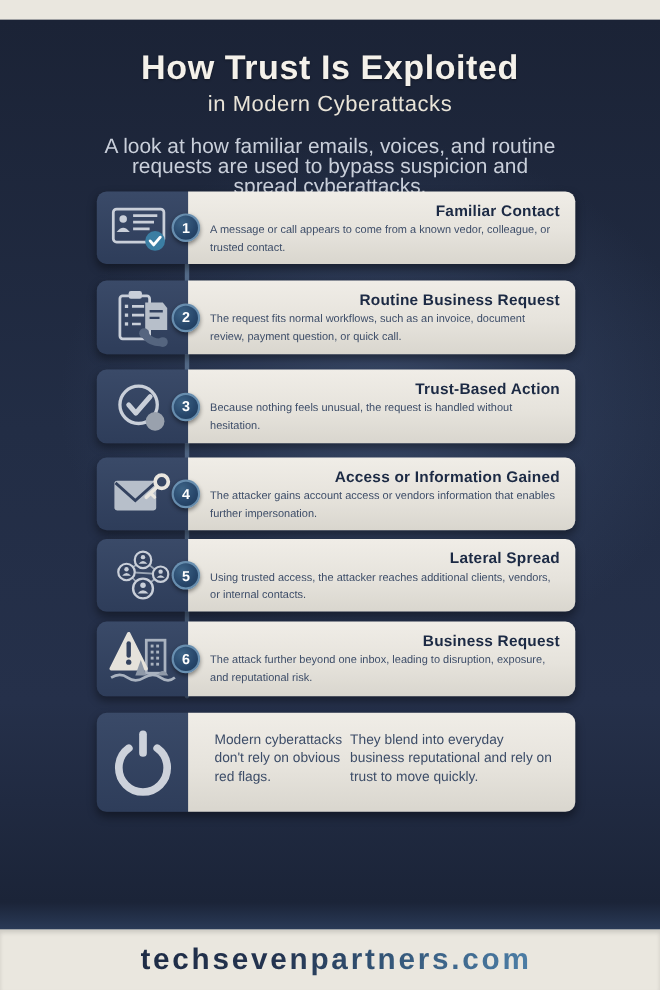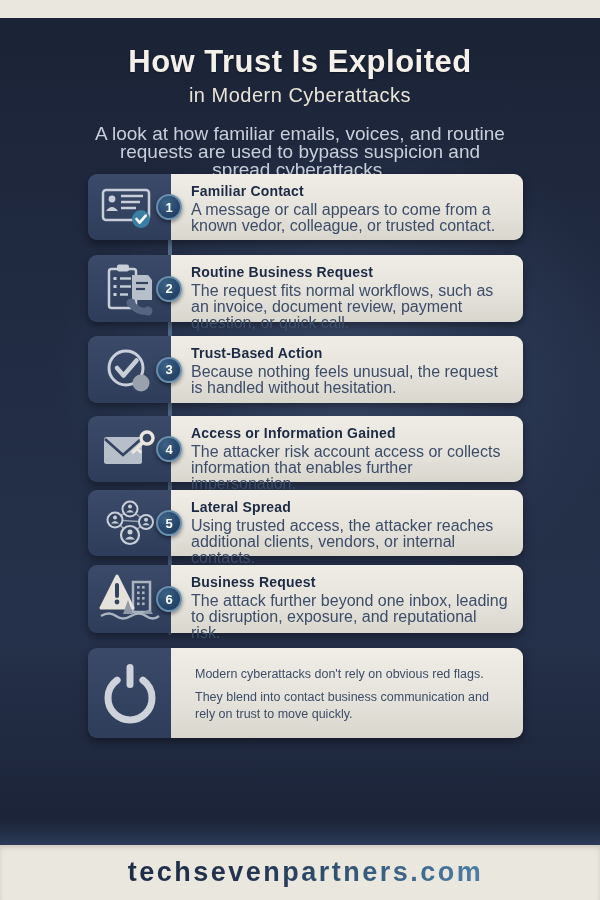--- a/index.html
+++ b/index.html
@@ -52,37 +52,37 @@
     width:83px; flex:0 0 83px;
     background:linear-gradient(180deg,#3a4a68 0%, #2e3d5a 100%);
     border-radius:9px 0 0 9px;
     display:flex; align-items:center; justify-content:center;
   }
   .content {
     flex:1; background:linear-gradient(180deg,#f0ede7 0%, #e6e3dc 55%, #d9d6ce 100%);
     border-radius:0 9px 9px 0;
     padding:9px 14px 6px 20px;
   }
-  .content h3 { font-size:14px; font-weight:bold; color:#1c2a44; margin-bottom:3px; letter-spacing:0.2px; }
-  .content p { font-size:16px; line-height:16px; color:#3d4d68; }
+  .content h3 { font-size:14px; font-weight:bold; color:#1c2a44; margin-bottom:3px; letter-spacing:0.2px;text-align:right; }
+  .content p { font-size:10px; line-height:16px; color:#3d4d68; }
 
   .badge {
     position:absolute; left:68px; top:50%; margin-top:-13px;
     width:26px; height:26px; border-radius:50%;
     background:radial-gradient(circle at 35% 30%, #3d6487 0%, #27466a 60%, #1e3a59 100%);
     border:2px solid rgba(125,165,198,0.75);
     color:#ffffff; font-size:13px; font-weight:bold;
     display:flex; align-items:center; justify-content:center;
     box-shadow:0 2px 4px rgba(0,0,0,0.45);
     z-index:3;
   }
 
   .icon { display:flex; align-items:center; justify-content:center; }
 
-  .summary-content { padding:16px 14px 8px 24px; display:flex; flex-direction:column; justify-content:center; }
+  .summary-content { padding:16px 14px 8px 24px; display:flex; flex-direction:row; justify-content:center; }
   .summary-content p { font-size:12.5px; line-height:17px; color:#3d4d68; margin-bottom:6px; }
 
   
   .footer-band {
     position:absolute; left:0; top:845px; width:600px; height:55px;
     background:#eae7df;
     display:flex; align-items:center; justify-content:center;
     box-shadow:inset 0 3px 4px rgba(0,0,0,0.12);
     padding-left:11px;
   }
@@ -183,21 +183,21 @@
           <path d="M5,14 L23,30 L41,14" fill="none" stroke="#33425f" stroke-width="2.6"></path>
           <circle cx="47" cy="13" r="6" fill="none" stroke="#e9e6df" stroke-width="3.4"></circle>
           <line x1="43" y1="17.5" x2="33" y2="27" stroke="#e9e6df" stroke-width="3.4" stroke-linecap="round"></line>
           <line x1="37" y1="23.5" x2="40.5" y2="27" stroke="#e9e6df" stroke-width="3" stroke-linecap="round"></line>
         </svg>
       </span>
     </div>
     <div class="badge">4</div>
     <div class="content">
       <h3>Access or Information Gained</h3>
-      <p>The attacker risk account access or collects information that enables further impersonation.</p>
+      <p>The attacker gains account access or vendors information that enables further impersonation.</p>
     </div>
   </div>
 
   <div class="card c5">
     <div class="tile">
       <span class="icon">
         <svg width="60" height="54" viewBox="0 0 60 54">
           <path d="M15,24 L30,13 M30,13 L46,26 M15,24 L30,39 M46,26 L30,39 M15,24 L46,26" stroke="#9aa5b4" stroke-width="1.6" fill="none"></path>
           <g>
             <circle cx="15" cy="24" r="7.5" fill="#33425f" stroke="#c9cfd9" stroke-width="2"></circle>
@@ -258,20 +258,20 @@
     <div class="tile">
       <span class="icon">
         <svg width="64" height="74" viewBox="0 0 64 74">
           <circle cx="32" cy="42" r="22" fill="none" stroke="#cdd2db" stroke-width="7" pathLength="100" stroke-dasharray="65 20 15" stroke-linecap="round"></circle>
           <rect x="28.5" y="8" width="7" height="24" rx="3.5" fill="#cdd2db"></rect>
         </svg>
       </span>
     </div>
     <div class="content summary-content">
       <p>Modern cyberattacks don't rely on obvious red flags.</p>
-      <p>They blend into contact business communication and rely on trust to move quickly.</p>
+      <p>They blend into everyday business reputational and rely on trust to move quickly.</p>
     </div>
   </div>
 
   <div class="footer-band">
     <div class="site">techsevenpartners.com</div>
   </div>
 </div>
 
 </body></html>

